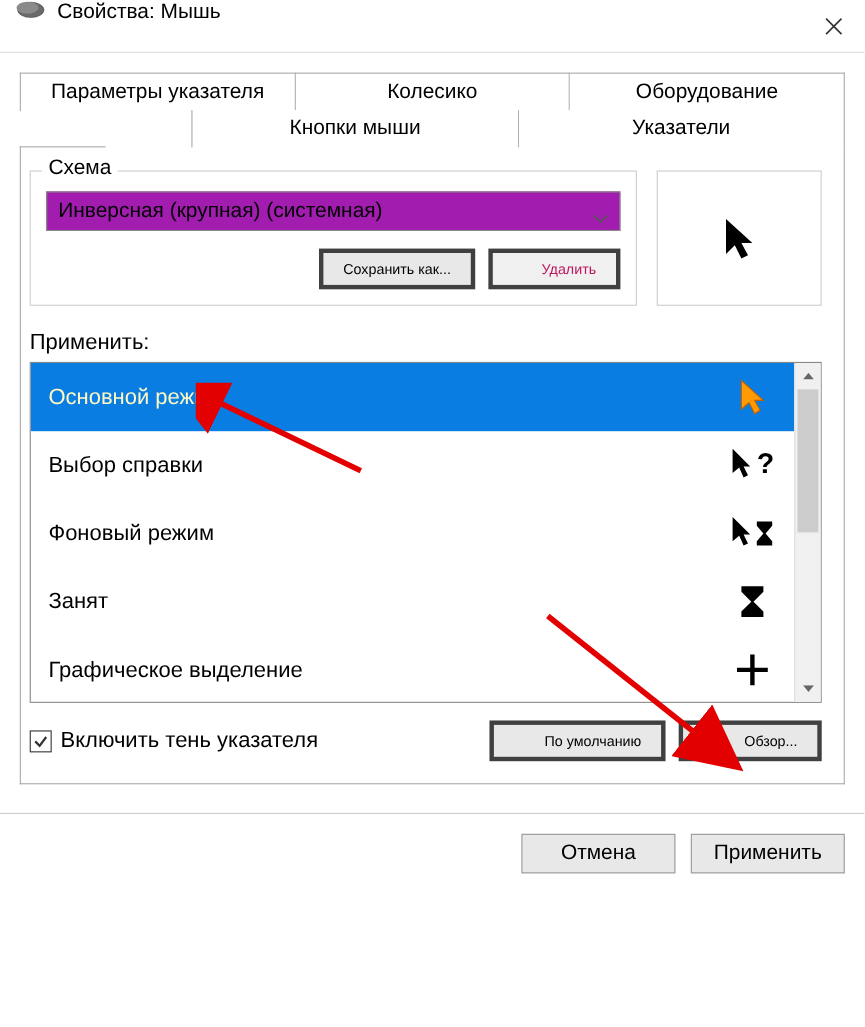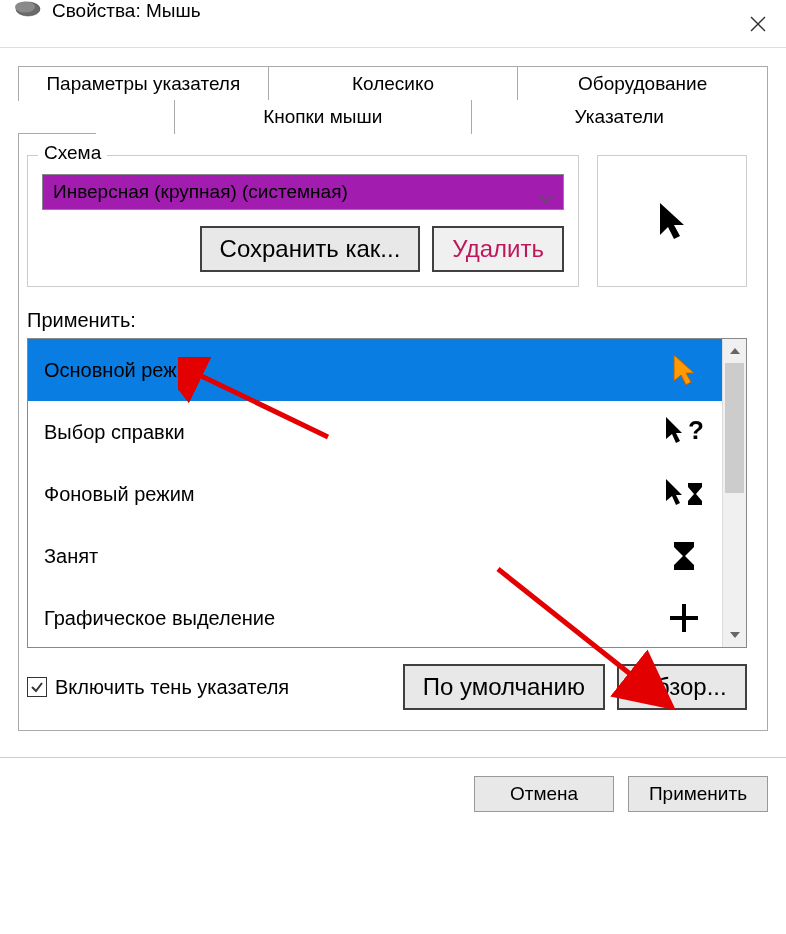--- a/index.html
+++ b/index.html
@@ -123,27 +123,27 @@
     .scheme-select-text {
       flex: 1;
     }
     .scheme-buttons {
       display: flex;
       gap: 12px;
       justify-content: flex-end;
       margin-top: 16px;
     }
     .btn {
-      border: 2px solid #404040;
+      border: 4px solid #404040;
       background: #e8e8e8;
       padding: 7px 18px;
-      font-size: 24px;
+      font-size: 13px;
       cursor: pointer;
       min-width: 120px;
-      text-align: center;
+      text-align: right;
     }
     .btn-disabled {
       color: #be185d;
       background: #f0f0f0;
     }
     .preview-box {
       border: 1px solid #ccc;
       width: 150px;
       display: flex;
       align-items: center;
@@ -166,21 +166,21 @@
     }
     .settings-item {
       display: flex;
       align-items: center;
       padding: 0 16px;
       height: 62px;
       font-size: 20px;
     }
     .settings-item.selected {
       background: #0a7de3;
-      color: #000000;
+      color: #fef9c3;
     }
     .item-label {
       flex: 1;
     }
     .item-icon {
       width: 44px;
       display: flex;
       justify-content: center;
     }
     .scrollbar {

